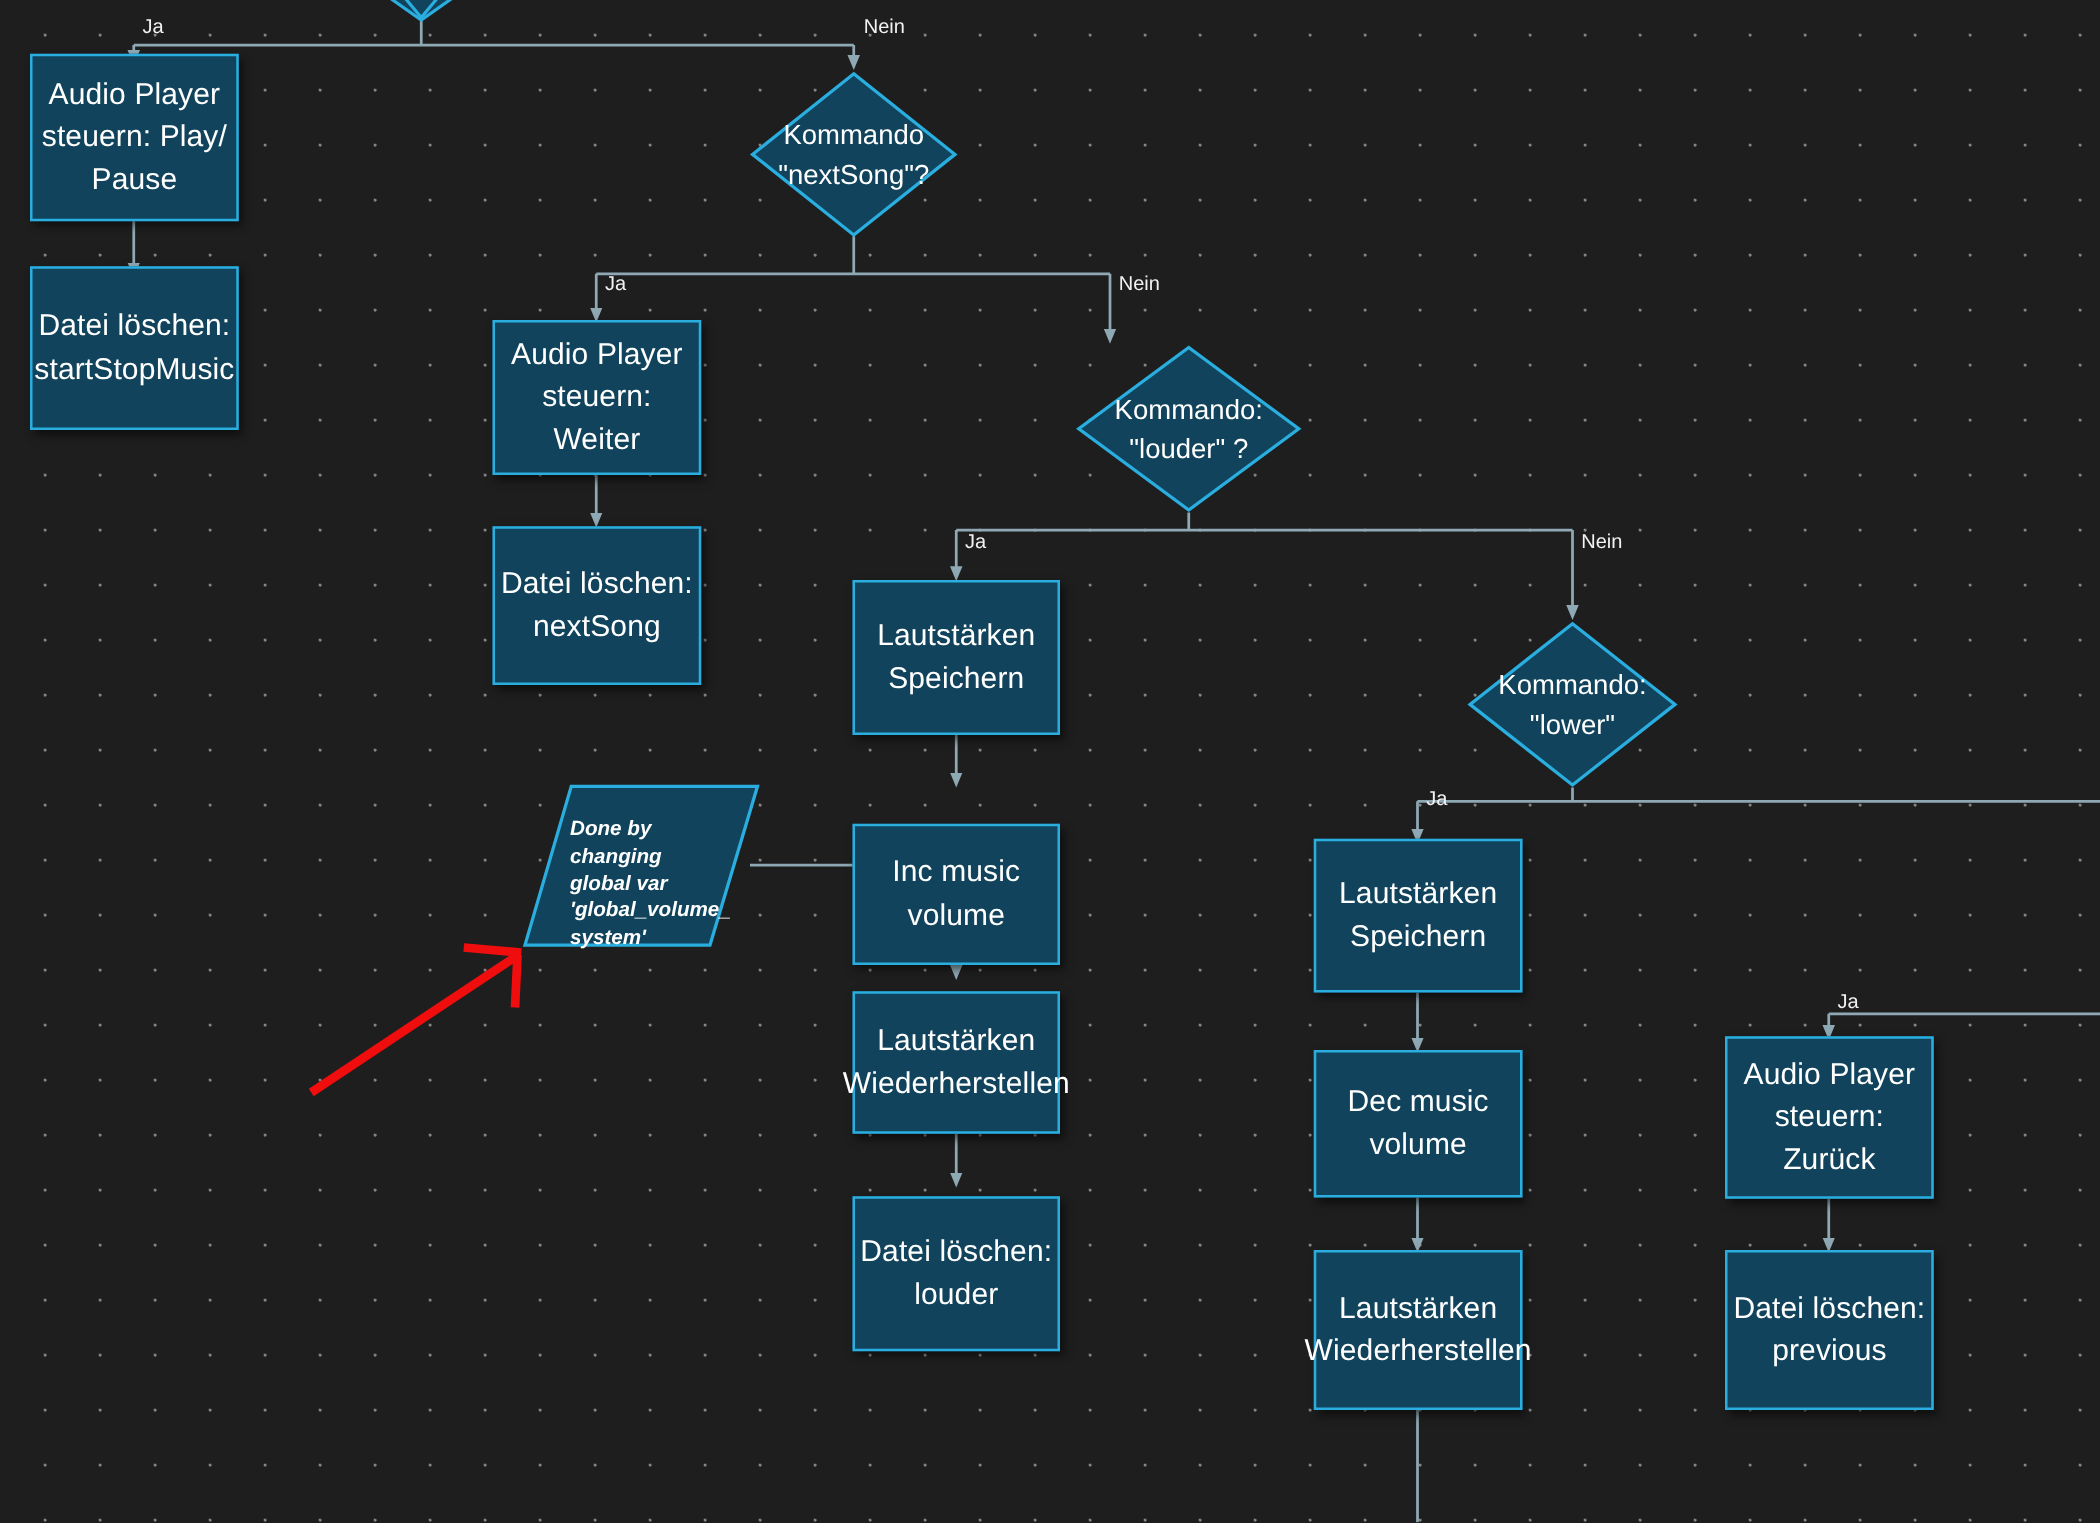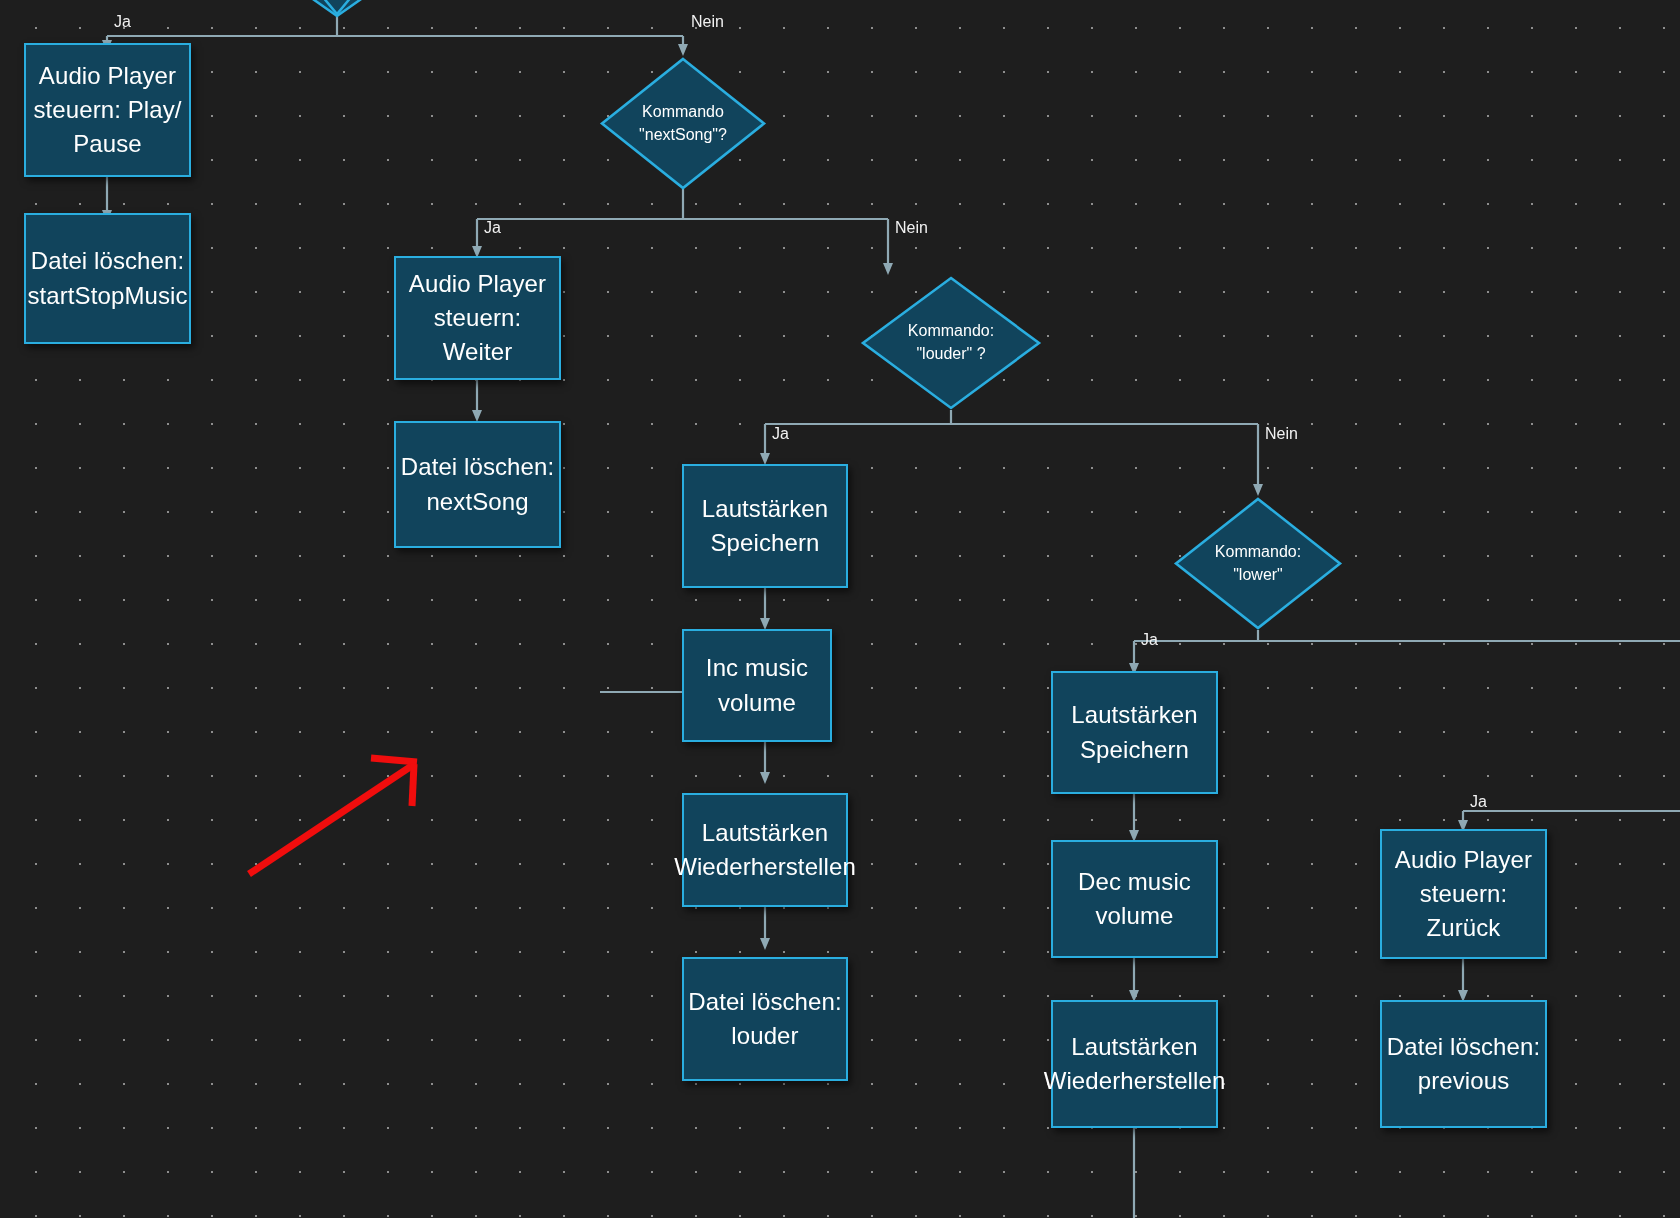--- a/index.html
+++ b/index.html
@@ -52,21 +52,21 @@
   .diamond-label {
     position: absolute;
     left: 0; top: 0;
     width: 100%;
     height: 100%;
     display: flex;
     align-items: center;
     justify-content: center;
     text-align: center;
     color: #ffffff;
-    font-size: 16px;
+    font-size: 22px;
     line-height: 1.42;
     white-space: pre-line;
   }
   .note {
     position: absolute;
   }
   .note svg {
     position: absolute;
     left: 0; top: 0;
     overflow: visible;
@@ -182,21 +182,21 @@
     <svg viewBox="0 0 180 134" width="180" height="134">
       <polygon points="90,2 178,67 90,132 2,67" fill="#11445c" stroke="#2aaee0" stroke-width="2.6"></polygon>
     </svg>
     <div class="diamond-label">Kommando:
 "louder" ?</div>
   </div>
 
   <div class="node" style="left:682px; top:464px; width:166px; height:124px;">Lautstärken
 Speichern</div>
 
-  <div class="node" style="left:682px; top:629px; width:150px; height:113px;">Inc music volume</div>
+  <div class="node" style="left:682px; top:659px; width:166px; height:113px;">Inc music volume</div>
 
   <div class="node" style="left:682px; top:793px; width:166px; height:114px;">Lautstärken
 Wiederherstellen</div>
 
   <div class="node" style="left:682px; top:957px; width:166px; height:124px;">Datei löschen:
 louder</div>
 
   <div class="diamond-wrap" style="left:1174px; top:497px; width:168px; height:133px;">
     <svg viewBox="0 0 168 133" width="168" height="133">
       <polygon points="84,2 166,66.5 84,131 2,66.5" fill="#11445c" stroke="#2aaee0" stroke-width="2.6"></polygon>
@@ -212,20 +212,29 @@
 
   <div class="node" style="left:1051px; top:1000px; width:167px; height:128px;">Lautstärken
 Wiederherstellen</div>
 
   <div class="node" style="left:1380px; top:829px; width:167px; height:130px;">Audio Player
 steuern: Zurück</div>
 
   <div class="node" style="left:1380px; top:1000px; width:167px; height:128px;">Datei löschen:
 previous</div>
 
+  <div class="note" style="left:418px; top:627px; width:190px; height:131px;">
+    <svg viewBox="0 0 190 131" width="190" height="131">
+      <polygon points="39,2 188,2 150,129 2,129" fill="#11445c" stroke="#2aaee0" stroke-width="2.6"></polygon>
+    </svg>
+    <div class="note-label" style="left:38px; top:26px; width:140px;">Done by changing
+global var
+'global_volume_
+system'</div>
+  </div>
 
   <div class="edge-label" style="left:114px; top:14px;">Ja</div>
   <div class="edge-label" style="left:691px; top:14px;">Nein</div>
   <div class="edge-label" style="left:484px; top:220px;">Ja</div>
   <div class="edge-label" style="left:895px; top:220px;">Nein</div>
   <div class="edge-label" style="left:772px; top:426px;">Ja</div>
   <div class="edge-label" style="left:1265px; top:426px;">Nein</div>
   <div class="edge-label" style="left:1141px; top:632px;">Ja</div>
   <div class="edge-label" style="left:1470px; top:794px;">Ja</div>
 

